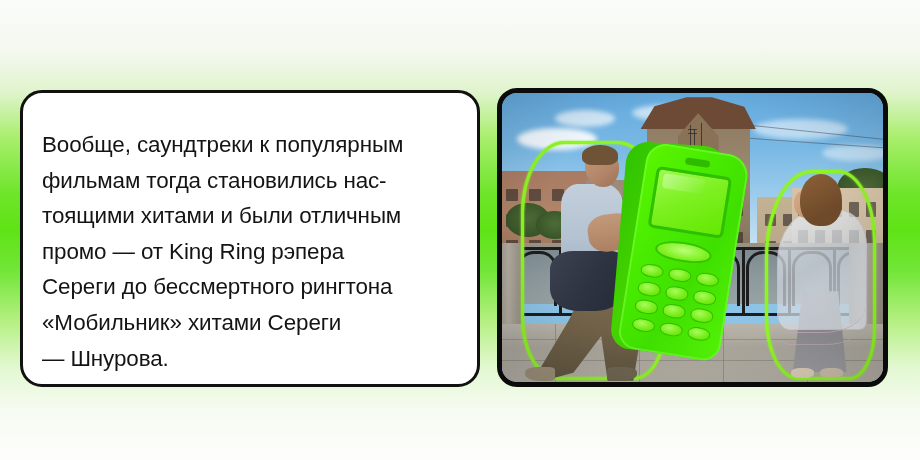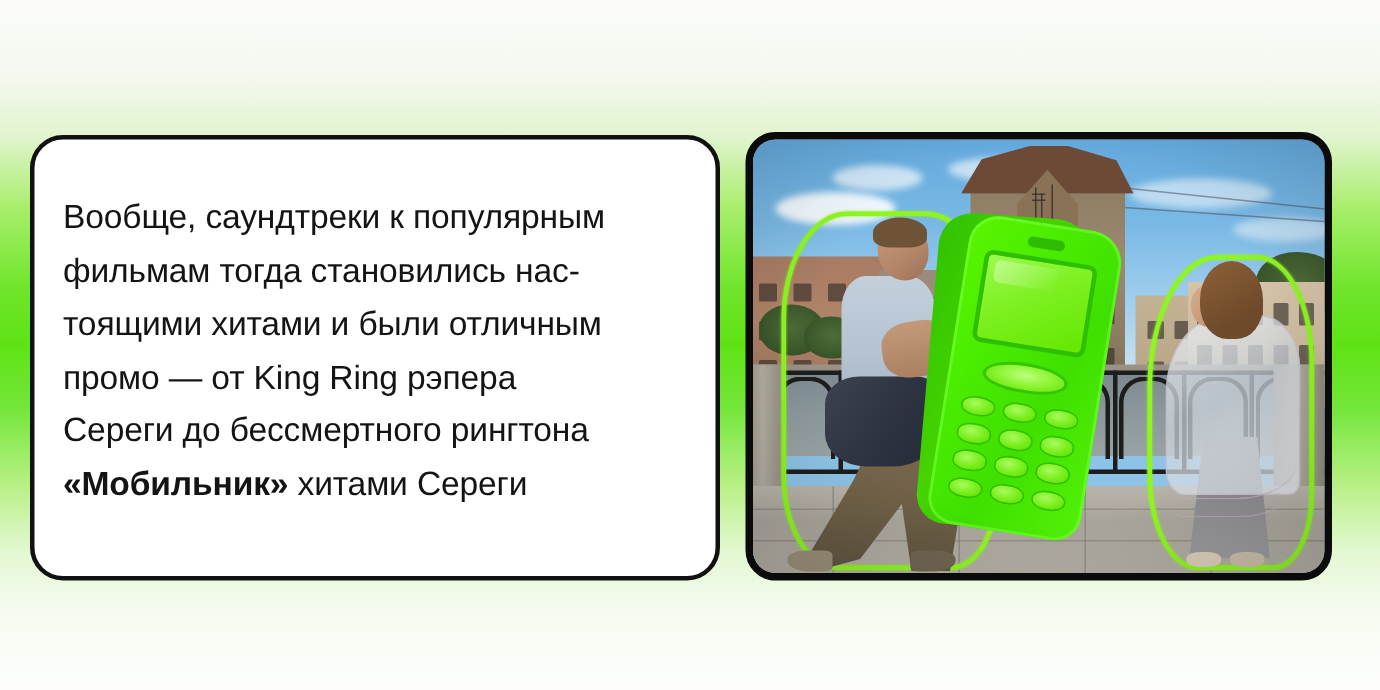--- a/index.html
+++ b/index.html
@@ -63,21 +63,21 @@
     top: 34px;
     right: 12px;
     color: #141414;
     font-size: 22.4px;
     line-height: 35.6px;
     letter-spacing: -0.1px;
     white-space: pre-line;
     font-weight: 400;
   }
   #quote-body .bold {
-    font-weight: 700;
+    font-weight: 400;
   }
 
   
   #photo-card {
     left: 497px;
     top: 88px;
     width: 391px;
     height: 299px;
     background: #0b0b0b;
     border: 3px solid #0b0b0b;
@@ -430,21 +430,21 @@
 
 <div id="stage">
 
   <div class="backdrop"></div>
 
   <div class="card" id="text-card">
     <div id="quote-body"><span>Вообще, саундтреки к популярным
 фильмам тогда становились нас-
 тоящими хитами и были отличным
 промо — от King Ring рэпера
-Сереги  до бессмертного рингтона</span><br><span class="bold">«Мобильник»</span><span> хитами Сереги</span><br></div>
+Сереги  до бессмертного рингтона</span><br><span class="bold">«Мобильник»</span><span> хитами Сереги</span><br><span>— Шнурова.</span></div>
   </div>
 
   <div class="card" id="photo-card">
     <div class="photo-frame">
       <div class="scene">
 
         <div class="sky"></div>
         <div class="cloud c1"></div>
         <div class="cloud c2"></div>
         <div class="cloud c3"></div>

